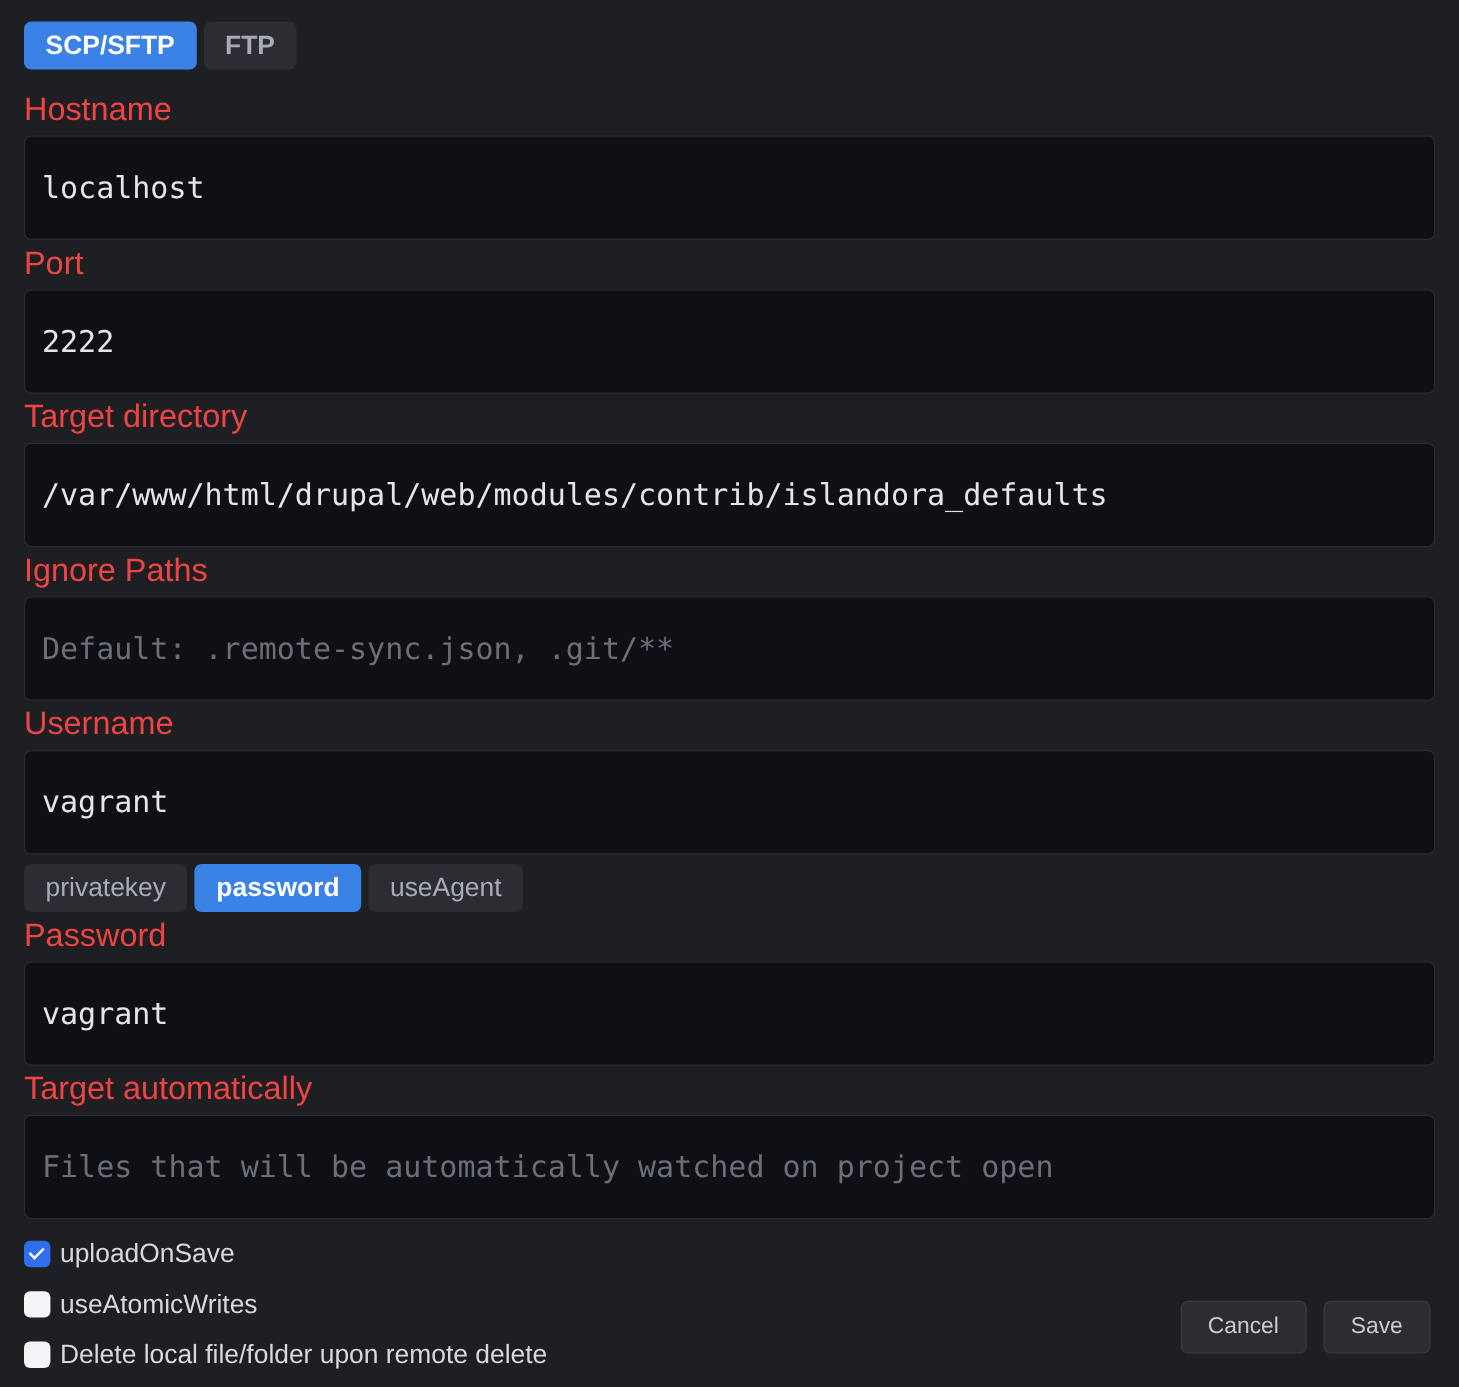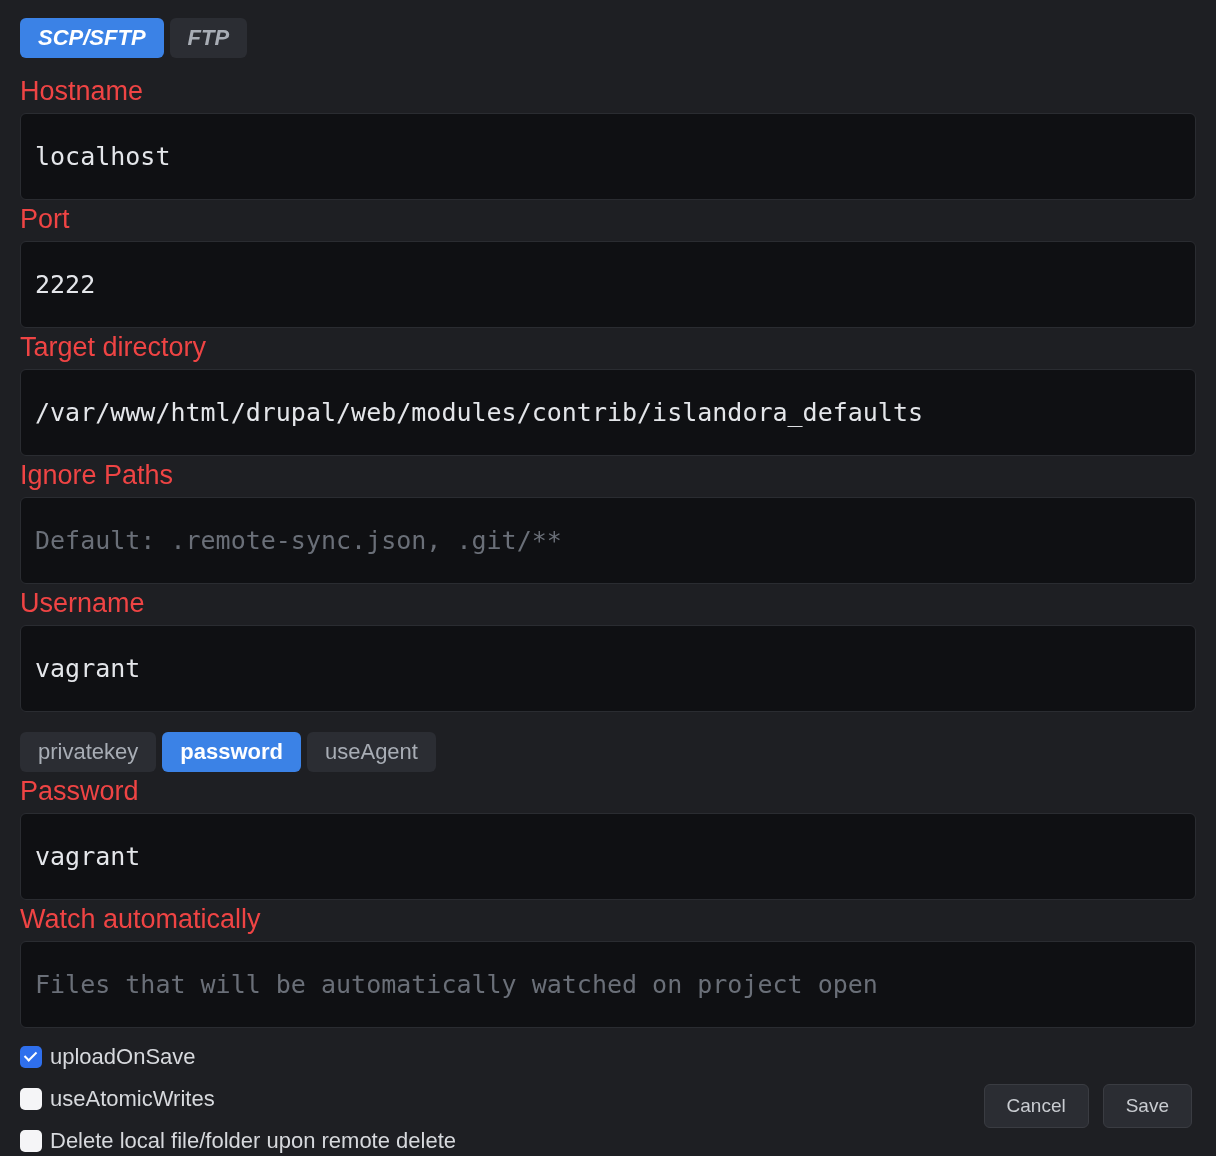--- a/index.html
+++ b/index.html
@@ -26,21 +26,20 @@
   .tab {
     padding: 7px 18px;
     font-size: 22px;
     font-weight: 600;
     color: #a8adb5;
     background: #2b2d33;
     border: none;
     cursor: pointer;
     border-radius: 6px;
     margin-right: 6px;
-    font-style: italic;
   }
   .tab.active {
     background: #3b82e6;
     color: #fff;
   }
   .field-label {
     font-size: 27px;
     color: #ef4444;
     margin-top: 4px;
     margin-bottom: 6px;
@@ -56,21 +55,21 @@
     font-size: 25px;
     color: #e4e6ea;
     outline: none;
   }
   .text-input::placeholder {
     color: #6a6f78;
   }
   .auth-tabs {
     display: flex;
     gap: 6px;
-    margin-top: 20px;
+    margin-top: 8px;
     margin-bottom: 4px;
     align-items: center;
   }
   .auth-tab {
     padding: 7px 18px;
     font-size: 22px;
     color: #a8adb5;
     background: #2b2d33;
     border: none;
     border-radius: 6px;
@@ -171,21 +170,21 @@
     <button class="auth-tab">privatekey</button>
     <button class="auth-tab active">password</button>
     <button class="auth-tab">useAgent</button>
   </div>
 
   
   <label class="field-label">Password</label>
   <input class="text-input" type="text" value="vagrant" style="">
 
   
-  <label class="field-label">Watch automatically</label>
+  <label class="field-label">Target automatically</label>
   <input class="text-input" type="text" placeholder="Files that will be automatically watched on project open" style="">
 
   
   <div class="checkbox-row">
     <input type="checkbox" class="chk" id="c1" checked="" style="">
     <label for="c1">uploadOnSave</label>
   </div>
   <div class="checkbox-row">
     <input type="checkbox" class="chk" id="c2" style="">
     <label for="c2">useAtomicWrites</label>

